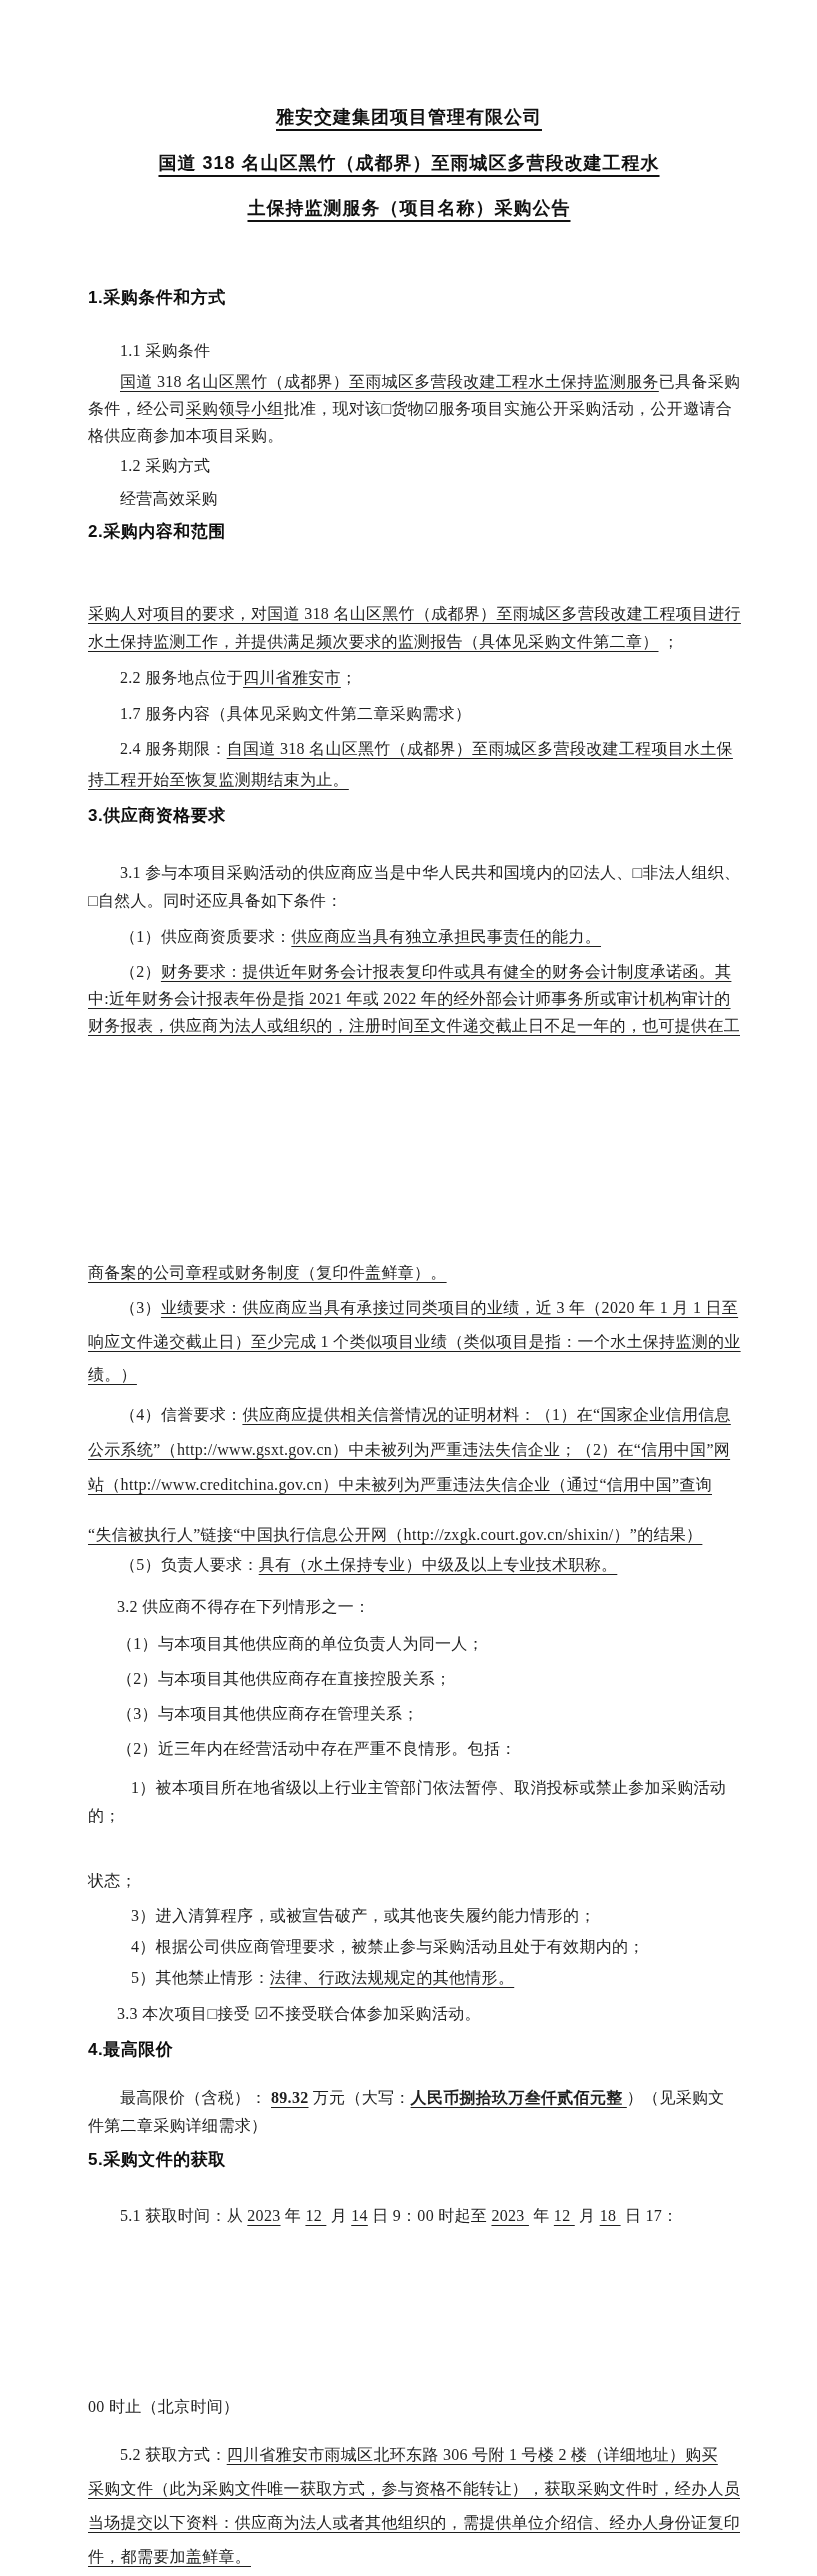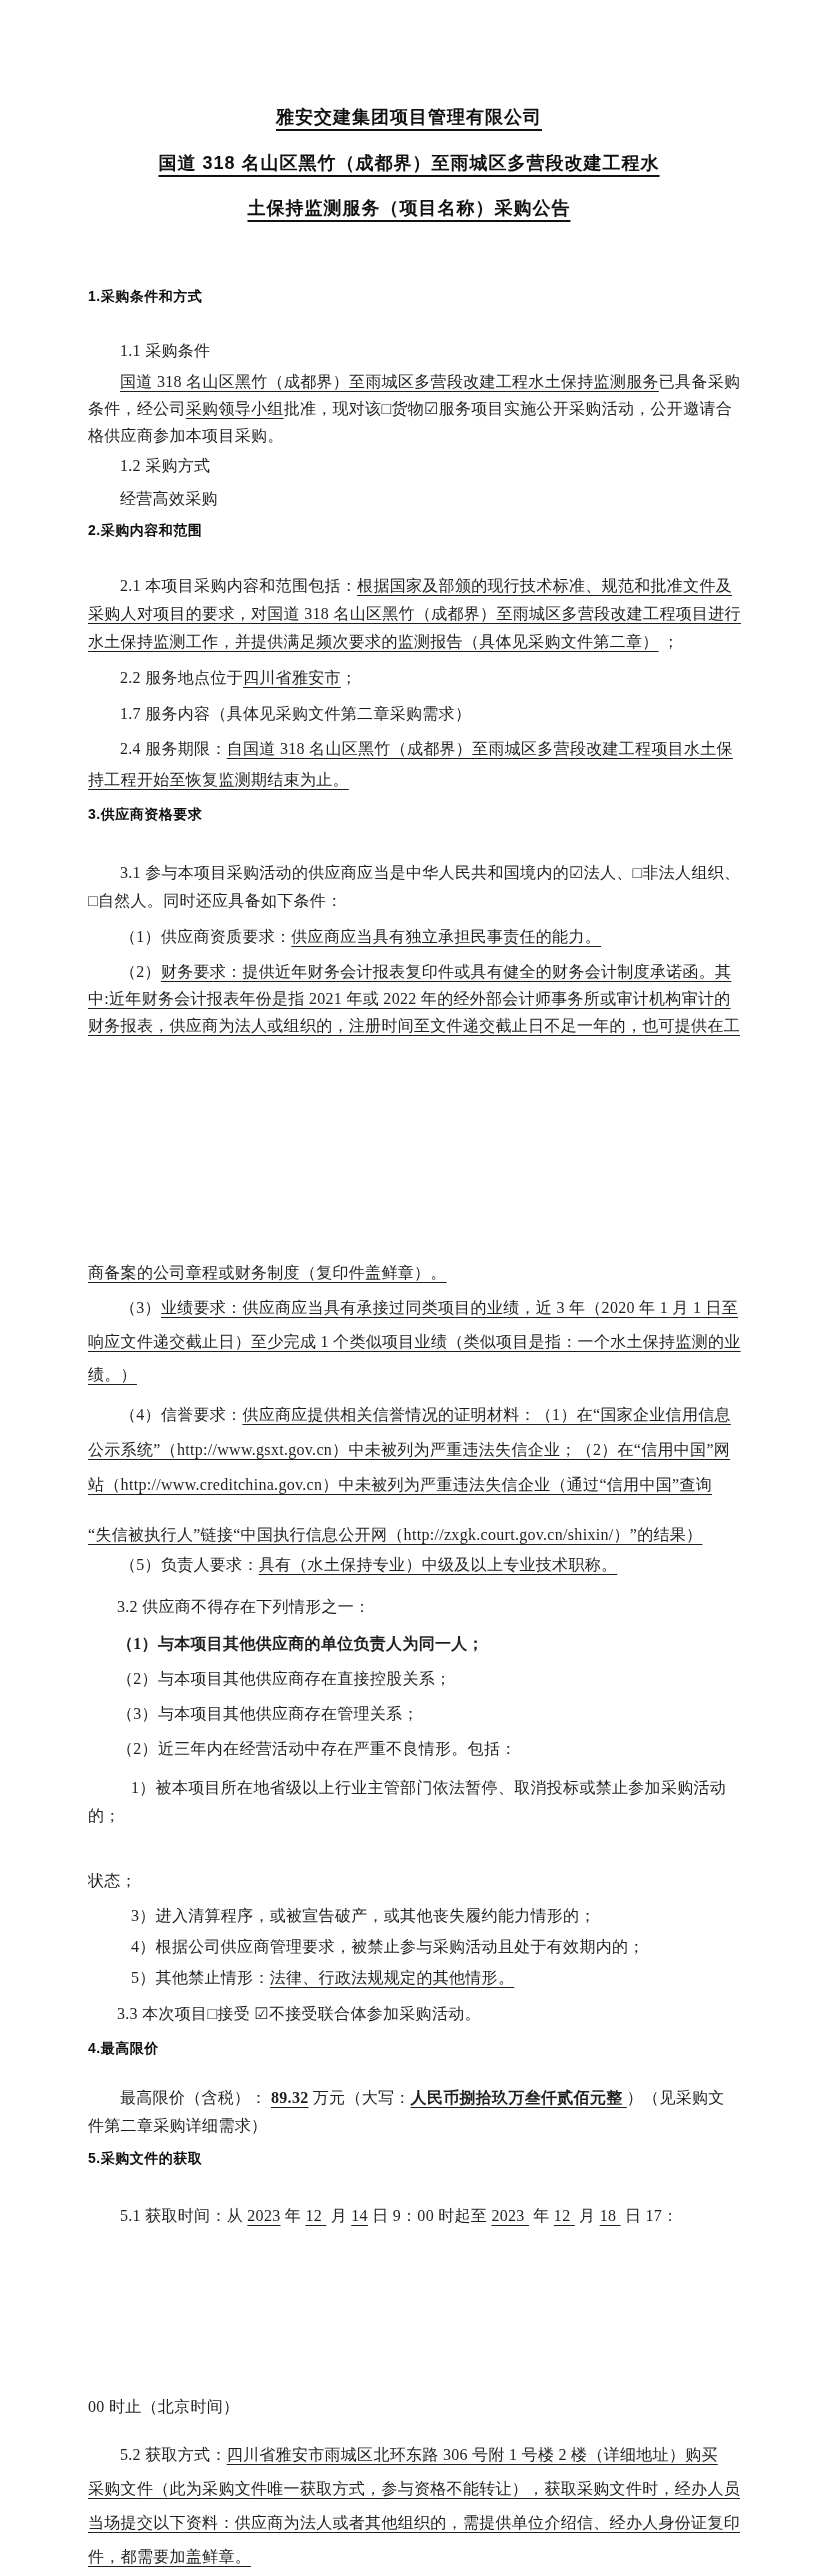--- a/index.html
+++ b/index.html
@@ -1,20 +1,20 @@
 <!DOCTYPE html>
 <html style="font-size:8.2px"><head>
 <meta charset="utf-8">
 <style>
   html,body{margin:0;padding:0;background:#e8e8e8;}
   #page{position:relative;width:818px;height:3468px;background:#ffffff;overflow:hidden;
         font-family:"Liberation Serif",serif;}
   .ln{position:absolute;white-space:pre;font-size:16px;line-height:1.3;color:#1f1f1f;
       letter-spacing:0.3px;font-family:"Liberation Serif",serif;}
-  .h{font-family:"Liberation Sans",sans-serif;font-weight:700;font-size:14px;
+  .h{font-family:"Liberation Sans",sans-serif;font-weight:700;font-size:17px;
      letter-spacing:0.5px;color:#0e0e0e;}
   .t{font-family:"Liberation Sans",sans-serif;font-weight:700;font-size:18px;
      letter-spacing:1px;color:#111;}
   .center{left:0;width:100%;text-align:center;}
   .u{text-decoration:underline;text-underline-offset:4.1px;text-decoration-thickness:1px;}
   .t .u{text-decoration-thickness:1.5px;text-underline-offset:5.7px;}
   .b{font-weight:700;}
 </style>
 </head>
 <body>
@@ -25,21 +25,20 @@
     <div class="ln t center" style="top: 152px;"><span class="u">国道 318 名山区黑竹（成都界）至雨城区多营段改建工程水</span></div>
     <div class="ln t center" style="top: 197px;"><span class="u">土保持监测服务（项目名称）采购公告</span></div>
     <div class="ln h" style="top: 287px; left: 88px;"><span>1.采购条件和方式</span></div>
     <div class="ln" style="top: 341px; left: 120px;"><span>1.1 采购条件</span></div>
     <div class="ln" style="top: 372px; left: 120px;"><span class="u">国道 318 名山区黑竹（成都界）至雨城区多营段改建工程水土保持监测服务</span><span>已具备采购</span></div>
     <div class="ln" style="top: 399px; left: 88px;"><span>条件，经公司</span><span class="u">采购领导小组</span><span>批准，现对该□货物☑服务项目实施公开采购活动，公开邀请合</span></div>
     <div class="ln" style="top: 426px; left: 88px;"><span>格供应商参加本项目采购。</span></div>
     <div class="ln" style="top: 456px; left: 120px;"><span>1.2 采购方式</span></div>
     <div class="ln" style="top: 489px; left: 120px;"><span>经营高效采购</span></div>
     <div class="ln h" style="top: 521px; left: 88px;"><span>2.采购内容和范围</span></div>
-    <div class="ln" style="top: 576px; left: 120px;"><span>2.1 本项目采购内容和范围包括：</span><span class="u">根据国家及部颁的现行技术标准、规范和批准文件及</span></div>
     <div class="ln" style="top: 604px; left: 88px;"><span class="u">采购人对项目的要求，对国道 318 名山区黑竹（成都界）至雨城区多营段改建工程项目进行</span></div>
     <div class="ln" style="top: 632px; left: 88px;"><span class="u">水土保持监测工作，并提供满足频次要求的监测报告（具体见采购文件第二章）</span><span> ；</span></div>
     <div class="ln" style="top: 668px; left: 120px;"><span>2.2 服务地点位于</span><span class="u">四川省雅安市</span><span>；</span></div>
     <div class="ln" style="top: 704px; left: 120px;"><span>1.7 服务内容（具体见采购文件第二章采购需求）</span></div>
     <div class="ln" style="top: 739px; left: 120px;"><span>2.4 服务期限：</span><span class="u">自国道 318 名山区黑竹（成都界）至雨城区多营段改建工程项目水土保</span></div>
     <div class="ln" style="top: 770px; left: 88px;"><span class="u">持工程开始至恢复监测期结束为止。</span></div>
     <div class="ln h" style="top: 805px; left: 88px;"><span>3.供应商资格要求</span></div>
     <div class="ln" style="top: 863px; left: 120px;"><span>3.1 参与本项目采购活动的供应商应当是中华人民共和国境内的☑法人、□非法人组织、</span></div>
     <div class="ln" style="top: 891px; left: 88px;"><span>□自然人。同时还应具备如下条件：</span></div>
     <div class="ln" style="top: 927px; left: 120px;"><span>（1）供应商资质要求：</span><span class="u">供应商应当具有独立承担民事责任的能力。</span></div>
@@ -49,21 +48,21 @@
     <div class="ln" style="top: 1263px; left: 88px;"><span class="u">商备案的公司章程或财务制度（复印件盖鲜章）。</span></div>
     <div class="ln" style="top: 1298px; left: 120px;"><span>（3）</span><span class="u">业绩要求：供应商应当具有承接过同类项目的业绩，近 3 年（2020 年 1 月 1 日至</span></div>
     <div class="ln" style="top: 1332px; left: 88px;"><span class="u">响应文件递交截止日）至少完成 1 个类似项目业绩（类似项目是指：一个水土保持监测的业</span></div>
     <div class="ln" style="top: 1365px; left: 88px;"><span class="u">绩。）</span></div>
     <div class="ln" style="top: 1405px; left: 120px;"><span>（4）信誉要求：</span><span class="u">供应商应提供相关信誉情况的证明材料：（1）在“国家企业信用信息</span></div>
     <div class="ln" style="top: 1440px; left: 88px;"><span class="u">公示系统”（http://www.gsxt.gov.cn）中未被列为严重违法失信企业；（2）在“信用中国”网</span></div>
     <div class="ln" style="top: 1475px; left: 88px;"><span class="u">站（http://www.creditchina.gov.cn）中未被列为严重违法失信企业（通过“信用中国”查询</span></div>
     <div class="ln" style="top: 1509px; left: 88px; margin-top: 16px;"><span class="u">“失信被执行人”链接“中国执行信息公开网（http://zxgk.court.gov.cn/shixin/）”的结果）</span></div>
     <div class="ln" style="top: 1555px; left: 120px;"><span>（5）负责人要求：</span><span class="u">具有（水土保持专业）中级及以上专业技术职称。</span></div>
     <div class="ln" style="top: 1597px; left: 117px;"><span>3.2 供应商不得存在下列情形之一：</span></div>
-    <div class="ln" style="top: 1634px; left: 117px; font-weight: bold;"><span>（1）与本项目其他供应商的单位负责人为同一人；</span></div>
+    <div class="ln" style="top: 1634px; left: 117px;"><span>（1）与本项目其他供应商的单位负责人为同一人；</span></div>
     <div class="ln" style="top: 1669px; left: 117px;"><span>（2）与本项目其他供应商存在直接控股关系；</span></div>
     <div class="ln" style="top: 1704px; left: 117px;"><span>（3）与本项目其他供应商存在管理关系；</span></div>
     <div class="ln" style="top: 1739px; left: 117px;"><span>（2）近三年内在经营活动中存在严重不良情形。包括：</span></div>
     <div class="ln" style="top: 1778px; left: 131px;"><span>1）被本项目所在地省级以上行业主管部门依法暂停、取消投标或禁止参加采购活动</span></div>
     <div class="ln" style="top: 1806px; left: 88px;"><span>的；</span></div>
     <div class="ln" style="top: 1871px; left: 88px;"><span>状态；</span></div>
     <div class="ln" style="top: 1906px; left: 131px;"><span>3）进入清算程序，或被宣告破产，或其他丧失履约能力情形的；</span></div>
     <div class="ln" style="top: 1937px; left: 131px;"><span>4）根据公司供应商管理要求，被禁止参与采购活动且处于有效期内的；</span></div>
     <div class="ln" style="top: 1968px; left: 131px;"><span>5）其他禁止情形：</span><span class="u">法律、行政法规规定的其他情形。</span></div>
     <div class="ln" style="top: 2004px; left: 117px;"><span>3.3 本次项目□接受 ☑不接受联合体参加采购活动。</span></div>

